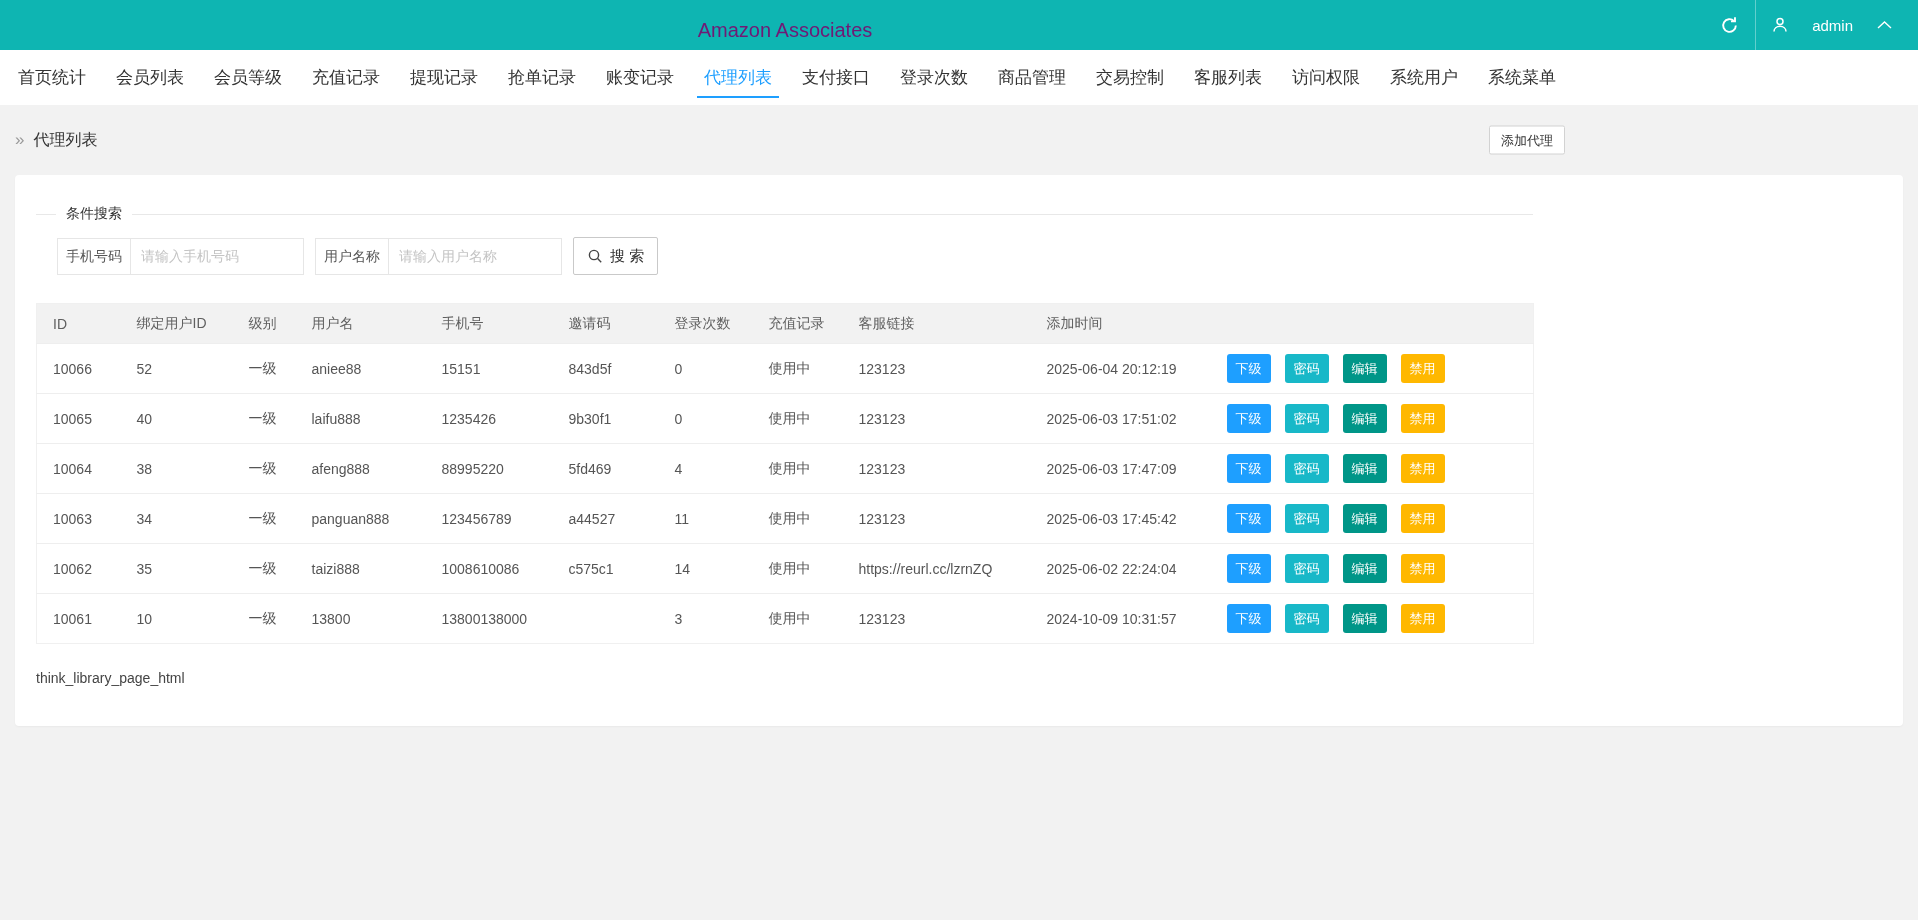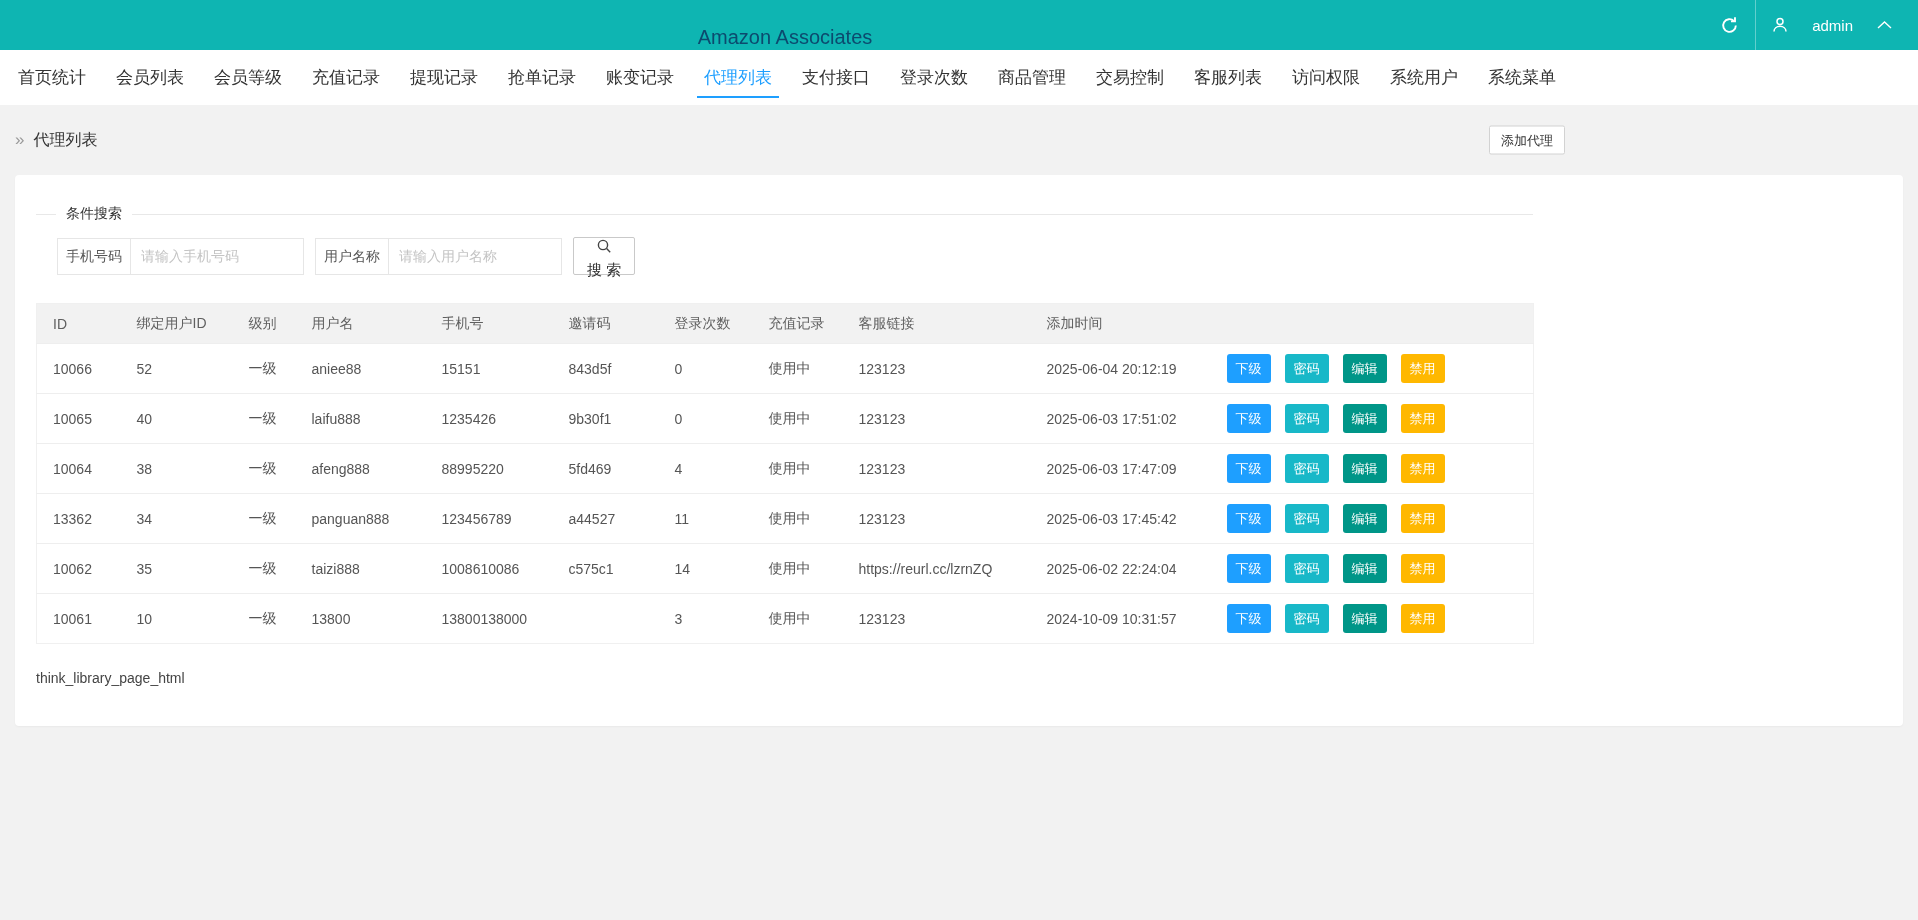--- a/index.html
+++ b/index.html
@@ -9,22 +9,22 @@
     background:#f2f2f2;
     font-family:"Liberation Sans","DejaVu Sans",sans-serif;
     color:#333;
   }
 
   
   .topbar {
     position:relative; height:50px; background:#0eb5b2;
   }
   .topbar-title {
-    position:absolute; left:785px; top:12px; transform:translateX(-50%);
-    line-height:50px; color:#0c4a6e; font-size:20px; white-space:nowrap;
+    position:absolute; left:785px; top:5px; transform:translateX(-50%);
+    line-height:50px; color:#701a75; font-size:20px; white-space:nowrap;
   }
   .topbar-right {
     position:absolute; right:26px; top:0; height:50px;
     display:flex; align-items:center; gap:16px; color:#fff;
   }
   .refresh-btn { display:flex; align-items:center; cursor:pointer; }
   .topbar-divider { width:1px; height:50px; background:rgba(255,255,255,.35); }
   .user-menu { display:flex; align-items:center; gap:24px; cursor:pointer; font-size:15px; }
 
   
@@ -76,21 +76,21 @@
   }
   .input-group input {
     height:37px; width:173px; border:1px solid #e6e6e6; border-left:none;
     padding:0 10px; font-size:14px; color:#333; outline:none;
     font-family:inherit;
   }
   .input-group input::placeholder { color:#c4c4c4; }
   .search-btn {
     display:flex; align-items:center; gap:7px; height:38px; padding:0 13px;
     margin-left:0; background:#fff; border:1px solid #c9c9c9; border-radius:2px;
-    font-size:15px; color:#333; cursor:pointer; font-family:inherit;flex-direction:column;
+    font-size:15px; color:#333; cursor:pointer; font-family:inherit;
   }
 
   
   table.agents {
     width:1497px; border-collapse:collapse; table-layout:fixed;
     font-size:14px; border:1px solid #f0f0f0;
   }
   table.agents thead th {
     background:#f2f2f2; height:40px; text-align:left;
     padding:0 0 0 16px; font-weight:400; color:#5f5f5f; font-size:14px;
@@ -260,21 +260,21 @@
             <td>afeng888</td>
             <td>88995220</td>
             <td>5fd469</td>
             <td class="num">4</td>
             <td class="status">使用中</td>
             <td>123123</td>
             <td>2025-06-03 17:47:09</td>
             <td class="actions"><button class="abtn btn-blue">下级</button><button class="abtn btn-cyan">密码</button><button class="abtn btn-green">编辑</button><button class="abtn btn-yellow">禁用</button></td>
           </tr>
           <tr>
-            <td>13362</td>
+            <td>10063</td>
             <td>34</td>
             <td>一级</td>
             <td>panguan888</td>
             <td>123456789</td>
             <td>a44527</td>
             <td class="num">11</td>
             <td class="status">使用中</td>
             <td>123123</td>
             <td>2025-06-03 17:45:42</td>
             <td class="actions"><button class="abtn btn-blue">下级</button><button class="abtn btn-cyan">密码</button><button class="abtn btn-green">编辑</button><button class="abtn btn-yellow">禁用</button></td>

